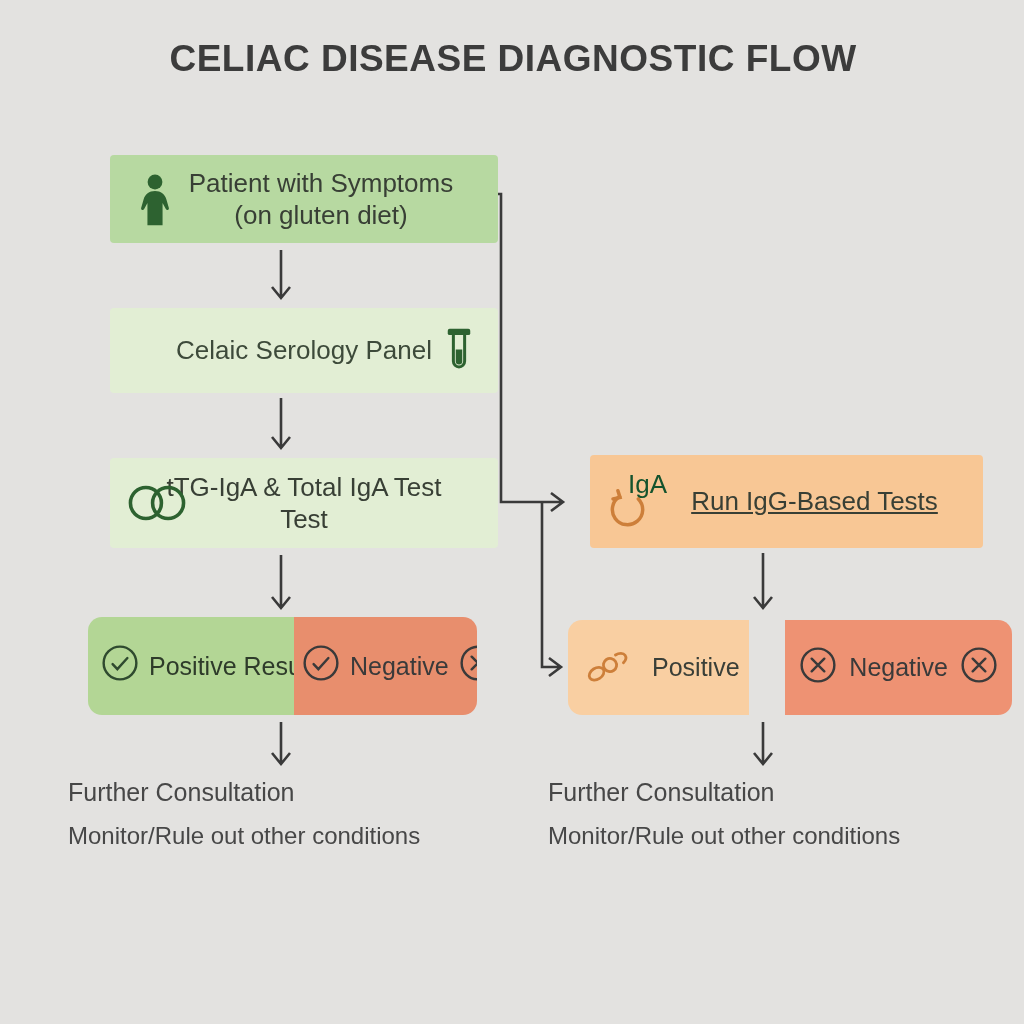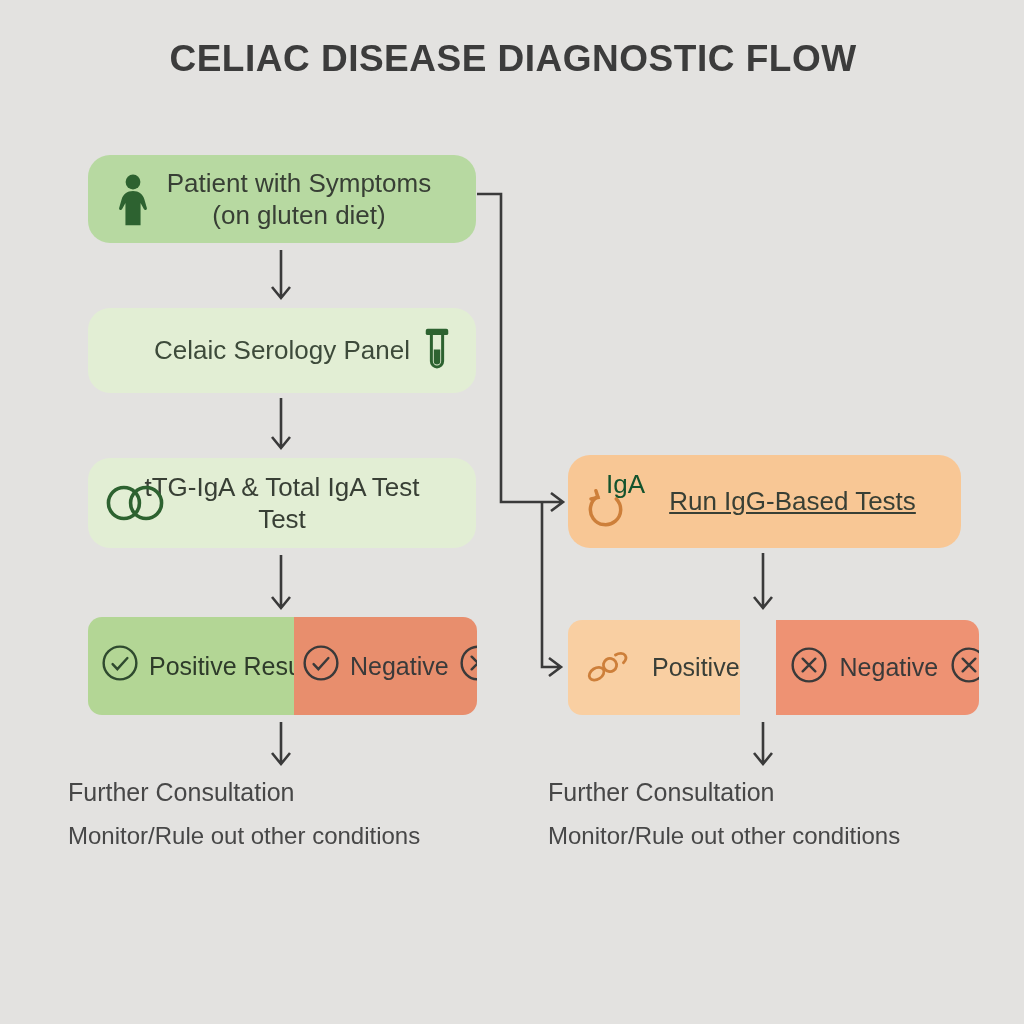--- a/index.html
+++ b/index.html
@@ -5,32 +5,32 @@
   html,body{margin:0;padding:0;background:#cfcfcf;}
   .canvas{
     position:relative;width:1024px;height:1024px;overflow:hidden;
     background:var(--canvas_bg,#e3e2e0);
     font-family:"Liberation Sans","DejaVu Sans",sans-serif;
   }
   .title{
     position:absolute;top:38px;left:1px;width:100%;text-align:center;
     font-size:37px;font-weight:bold;letter-spacing:.5px;color:var(--title_color,#3c3c3c);
   }
-  .box{position:absolute;border-radius:22px;display:flex;align-items:center;}
+  .box{position:absolute;border-radius:4px;display:flex;align-items:center;margin-left:22px;}
   .box .txt{flex:1;text-align:center;font-size:26px;color:var(--text_dark,#383f35);line-height:1.25;}
   .box .txt .l2{display:block;}
   #box-patient{left:88px;top:155px;width:388px;height:88px;background:var(--box_green,#b7d9a1);}
   #box-patient .txt{padding-left:34px;}
   #box-serology{left:88px;top:308px;width:388px;height:85px;background:var(--box_green_light,#e2eed4);justify-content:flex-end;}
   #box-ttg{left:88px;top:458px;width:388px;height:90px;background:var(--box_green_light,#e2eed4);}
   #box-igg{left:568px;top:455px;width:393px;height:93px;background:var(--box_orange,#f8c795);}
   .abs-icon{position:absolute;display:flex;align-items:center;justify-content:center;}
   .split{position:absolute;display:flex;border-radius:14px;overflow:hidden;}
   #result-left{left:88px;top:617px;width:389px;height:98px;}
-  #result-right{left:568px;top:620px;width:411px;height:95px;gap:36px;}
+  #result-right{left:568px;top:620px;width:444px;height:95px;gap:36px;}
   .half{display:flex;align-items:center;font-size:25px;color:#343a31;}
   .half .lbl{white-space:nowrap;}
   .h-green{width:193px;background:var(--result_green,#b3d695);padding-left:13px;gap:10px;}
   .h-salmon{flex:1;background:var(--salmon,#e88e6d);padding:0 14px 0 8px;gap:10px;color:#3a3a3a;}
   .h-peach{width:195px;background:var(--peach,#f9cfa2);padding-left:16px;gap:16px;}
   .h-salmon2{flex:1;background:var(--salmon_dark,#ee9273);padding:0 14px;gap:12px;color:#3a3a3a;}
   .push-right{margin-left:auto;}
   .outcome{position:absolute;text-align:left;color:var(--outcome_text,#474747);}
   #outcome-left{left:68px;top:778px;width:428px;}
   #outcome-right{left:548px;top:778px;width:433px;}

